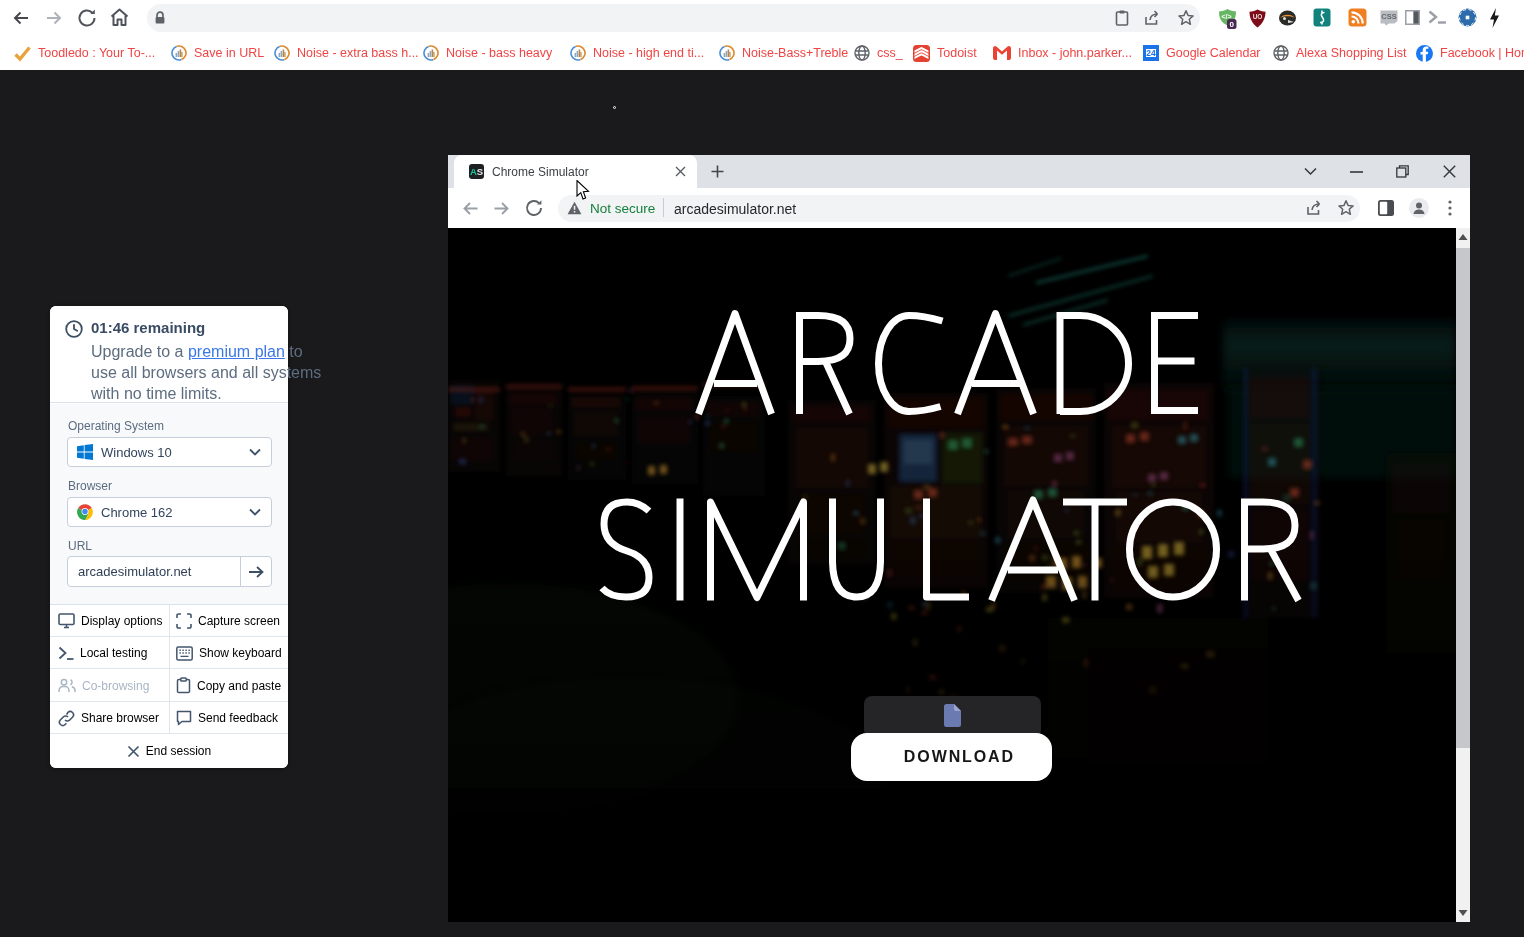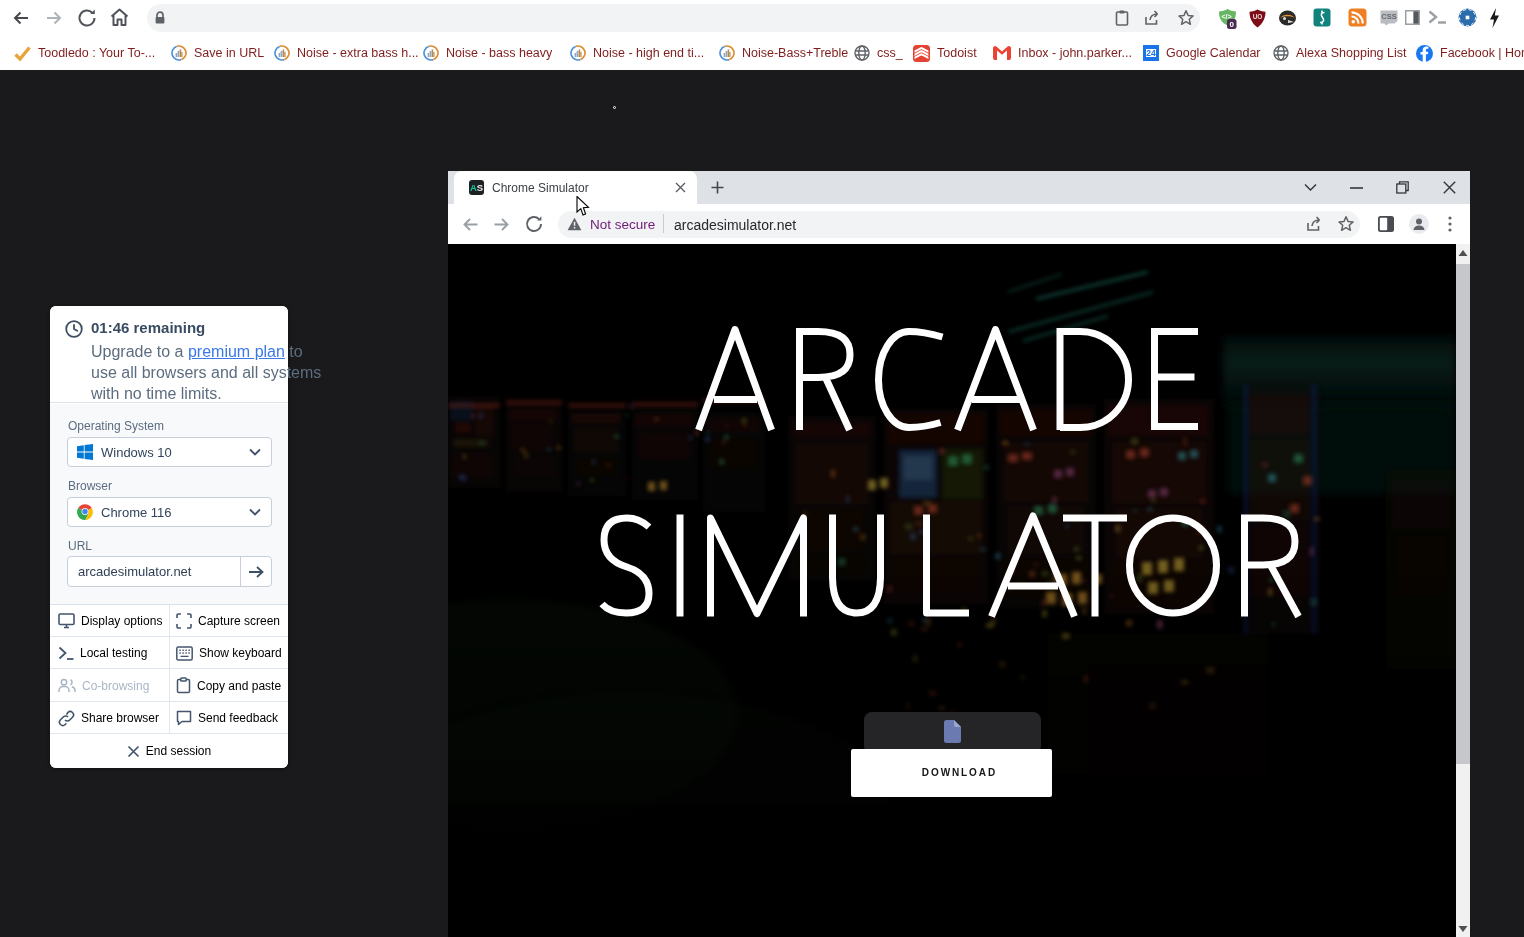--- a/index.html
+++ b/index.html
@@ -3,41 +3,41 @@
 <meta charset="utf-8">
 <style>
   * { margin:0; padding:0; box-sizing:border-box; }
   html,body { width:1524px; height:937px; overflow:hidden; background:#1a1a1c; font-family:"Liberation Sans", sans-serif; }
   .abs { position:absolute; }
   
   #topbar { position:absolute; left:0; top:0; width:1524px; height:36px; background:#fff; }
   #bookbar { position:absolute; left:0; top:36px; width:1524px; height:34px; background:#fff; }
   #stage { position:absolute; left:0; top:70px; width:1524px; height:867px; background:#1a1a1c; }
   .pill { position:absolute; background:#f1f3f4; border-radius:14px; }
-  .bk { position:absolute; top:0; height:34px; display:flex; align-items:center; font-size:12.5px; color:#7f1d1d; white-space:nowrap; }
+  .bk { position:absolute; top:0; height:34px; display:flex; align-items:center; font-size:12.5px; color:#ef4444; white-space:nowrap; }
   .bk svg, .bk .fi { margin-right:7px; }
   
   #card { position:absolute; left:50px; top:306px; width:238px; height:462px; background:#fff; border-radius:6px; box-shadow:0 1px 4px rgba(0,0,0,.4); font-family:"Liberation Sans",sans-serif; }
   #card .hdr { position:absolute; left:0; top:0; width:238px; height:97px; background:#fff; border-radius:6px 6px 0 0; border-bottom:1px solid #d9e1ea; }
   #card .form { position:absolute; left:0; top:98px; width:238px; height:200px; background:#f7f9fb; }
   #card .grid { position:absolute; left:0; top:298px; width:238px; height:164px; background:#fff; border-radius:0 0 6px 6px; }
   .lbl { position:absolute; font-size:12px; color:#5c6c80; }
   .sel { position:absolute; left:17px; width:205px; height:30px; background:#fff; border:1px solid #c5cfdb; border-radius:4px; display:flex; align-items:center; }
   .sel .tx { font-size:13px; color:#32455c; margin-left:8px; }
   .gcell { position:absolute; display:flex; align-items:center; font-size:12px; color:#000000; white-space:nowrap; }
   .gcell svg { margin-right:6px; }
   
-  #win { position:absolute; left:448px; top:171px; width:916px; height:767px; background:#dee1e6; }
+  #win { position:absolute; left:448px; top:155px; width:916px; height:767px; background:#dee1e6; }
   #tabstrip { position:absolute; left:0; top:0; width:1022px; height:33px; background:#dee1e6; }
   #tab { position:absolute; left:6px; top:0px; width:243px; height:33px; background:#fff; border-radius:8px 8px 0 0; }
   #toolbar { position:absolute; left:0; top:33px; width:1022px; height:40px; background:#fff; }
   #content { position:absolute; left:0; top:73px; width:1008px; height:694px; background:#000; overflow:hidden; }
   #scroll { position:absolute; left:1008px; top:73px; width:14px; height:694px; background:#f1f1f1; }
   #dlbox { position:absolute; left:416px; top:468px; width:177px; height:42px; background:#252528; border-radius:8px; }
-  #dlbtn { position:absolute; left:403px; top:505px; width:201px; height:47.5px; background:#fff; border-radius:2px; display:flex; align-items:center; justify-content:center; font-size:10px; font-weight:bold; letter-spacing:1.9px; color:#161616; text-indent:1.9px;padding-left:14px; }
+  #dlbtn { position:absolute; left:403px; top:505px; width:201px; height:47.5px; background:#fff; border-radius:16px; display:flex; align-items:center; justify-content:center; font-size:16px; font-weight:bold; letter-spacing:1.9px; color:#161616; text-indent:1.9px;padding-left:14px; }
 </style>
 </head>
 <body>
 <div id="topbar">
 
   <svg class="abs" style="left:10px;top:7px" width="22" height="22" viewBox="0 0 22 22">
       <path d="M18 11H5.5 M10.5 5.5 L5 11 l5.5 5.5" stroke="#47494d" stroke-width="2" fill="none"></path>
     </svg>
   <svg class="abs" style="left:43px;top:7px" width="22" height="22" viewBox="0 0 22 22">
       <path d="M4 11H16.5 M11.5 5.5 L17 11 l-5.5 5.5" stroke="#aeb3b9" stroke-width="2" fill="none"></path>
@@ -216,21 +216,21 @@
     <div class="lbl" style="left:18px;top:75px">Browser</div>
     <div class="sel" style="top:93px">
       <svg style="margin-left:9px" width="16" height="16" viewBox="0 0 16 16">
         <circle cx="8" cy="8" r="8" fill="#fff"></circle>
         <path d="M8 8 L1.2 4 A8 8 0 0 1 14.8 4.05 z" fill="#e94335"></path>
         <path d="M8 8 L1.16 4.05 A8 8 0 0 0 8.4 16 L11.4 10 z" fill="#34a853"></path>
         <path d="M8 8 L14.85 4.1 A8 8 0 0 1 8.45 16 L11.45 10 z" fill="#fbbd06"></path>
         <circle cx="8" cy="7.5" r="3.4" fill="#fff"></circle>
         <circle cx="8" cy="7.5" r="2.7" fill="#4286f5"></circle>
       </svg>
-      <span class="tx">Chrome 116</span>
+      <span class="tx">Chrome 162</span>
       <svg class="abs" style="right:10px" width="12" height="8" viewBox="0 0 12 8">
           <path d="M1 1.5 L6 6.5 L11 1.5" stroke="#42526b" stroke-width="1.8" fill="none"></path>
         </svg>
     </div>
     <div class="lbl" style="left:18px;top:135px">URL</div>
     <div class="sel" style="top:152px;height:31px">
       <span style="font-size:13px;color:#2f3f55;margin-left:10px">arcadesimulator.net</span>
       <div class="abs" style="right:0;top:0;width:31px;height:29px;border-left:1px solid #c5cfdb;display:flex;align-items:center;justify-content:center">
         <svg width="16" height="14" viewBox="0 0 16 14">
             <path d="M1 7 H14 M9 2 L14.5 7 L9 12" stroke="#3d4f63" stroke-width="1.8" fill="none"></path>
@@ -316,21 +316,21 @@
     <svg class="abs" style="left:76px;top:10px" width="20" height="20" viewBox="0 0 20 20">
         <path d="M17 10 a7 7 0 1 1 -2-4.9" stroke="#5f6368" stroke-width="1.9" fill="none"></path>
         <path d="M17.4 2.2 v4.3 h-4.3 z" fill="#5f6368"></path>
       </svg>
     <div class="pill" style="left:110px;top:6.5px;width:802px;height:27px;border-radius:13.5px"></div>
     <svg class="abs" style="left:119px;top:13px" width="15" height="14" viewBox="0 0 15 14">
         <path d="M7.5 0.8 L14.4 13.2 H0.6 z" fill="#5f6368"></path>
         <rect x="6.8" y="4.8" width="1.5" height="4" fill="#f1f3f4"></rect>
         <rect x="6.8" y="10" width="1.5" height="1.5" fill="#f1f3f4"></rect>
       </svg>
-    <div class="abs" style="left:142px;top:13px;font-size:13.5px;color:#701a75">Not secure</div>
+    <div class="abs" style="left:142px;top:13px;font-size:13.5px;color:#15803d">Not secure</div>
     <div class="abs" style="left:215px;top:10px;width:1px;height:19px;background:#c8cbcf"></div>
     <div class="abs" style="left:226px;top:13px;font-size:14px;color:#26282b">arcadesimulator.net</div>
     <svg class="abs" style="left:857px;top:11px" width="18" height="18" viewBox="0 0 18 18">
         <path d="M3 8 V15 H13.5 V11" stroke="#5f6368" stroke-width="1.6" fill="none"></path>
         <path d="M7 11 C7.5 6.5 10 5 14.5 5 M14.5 5 l-3-3 M14.5 5 l-3 3" stroke="#5f6368" stroke-width="1.6" fill="none"></path>
       </svg>
     <svg class="abs" style="left:889px;top:11px" width="18" height="18" viewBox="0 0 18 18">
         <path d="M9 1.8 l2.1 4.6 5 .5 -3.8 3.4 1.1 5 -4.4-2.6 -4.4 2.6 1.1-5 L2 6.9 l5-.5 z" stroke="#5f6368" stroke-width="1.5" fill="none" stroke-linejoin="round"></path>
       </svg>
     <svg class="abs" style="left:929px;top:11px" width="18" height="18" viewBox="0 0 18 18">

